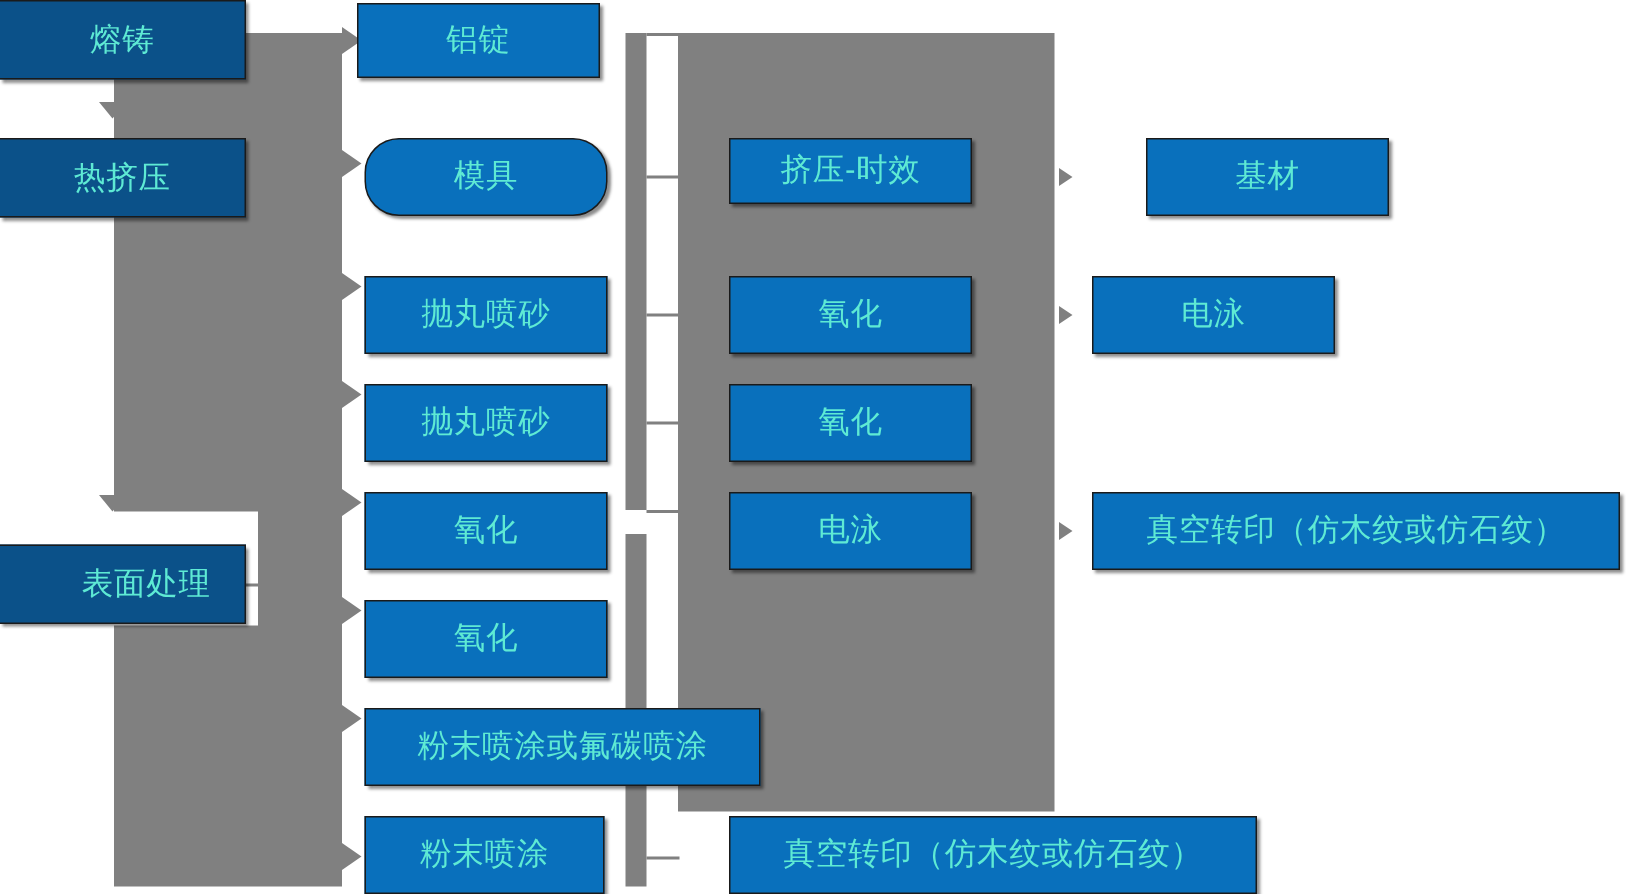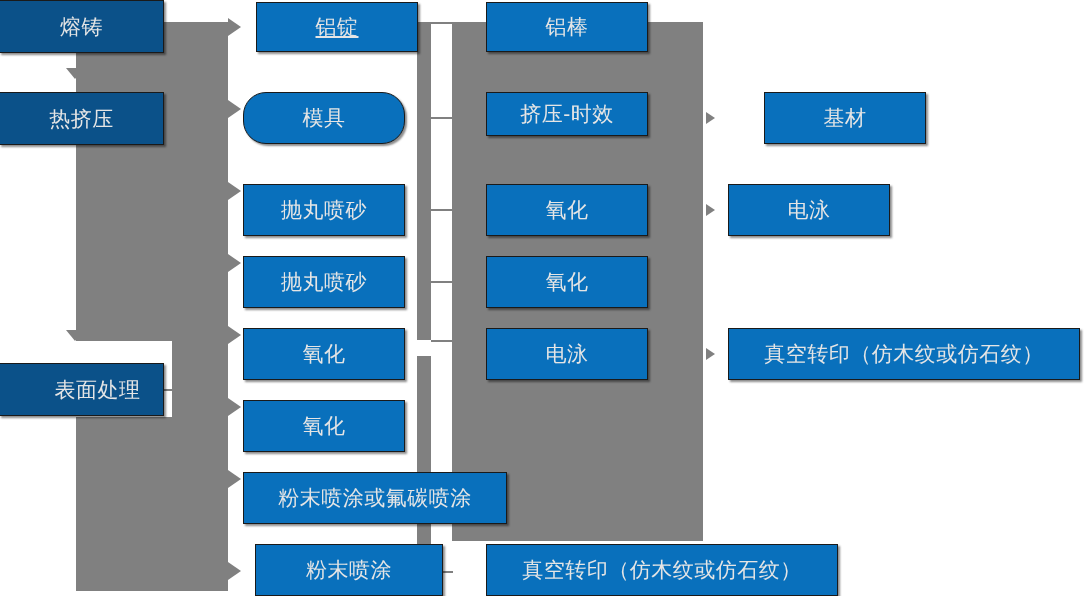--- a/index.html
+++ b/index.html
@@ -51,21 +51,21 @@
     background: #808080;
     height: 2px;
   }
   
   .box {
     position: absolute;
     box-sizing: border-box;
     display: flex;
     align-items: center;
     justify-content: center;
-    color: #e5e5e5;
+    color: #5eead4;
     font-size: 21px;
     line-height: 1.2;
     letter-spacing: 0.5px;
     border: 1px solid #1a1a1a;
     box-shadow: 2px 2px 2px rgba(0,0,0,0.45);
     white-space: nowrap;
   }
   .box-dark { background: #0b5189; }
   .box-mid  { background: #0970bc; }
 </style>
@@ -112,48 +112,45 @@
   <div class="box box-dark" style="left:-1px; top:0px; width:165px; height:53px;">
     <span>熔铸</span>
   </div>
   <div class="box box-dark" style="left:-1px; top:92px; width:165px; height:53px;">
     <span>热挤压</span>
   </div>
   <div class="box box-dark" style="left:-1px; top:363px; width:165px; height:53px;padding-left:32px;">
     <span>表面处理</span>
   </div>
 
-  <div class="box box-mid" style="left:256px; top:2px; width:162px; height:50px;text-decoration:underline;">
+  <div class="box box-mid" style="left:238px; top:2px; width:162px; height:50px;">
     <span>铝锭</span>
   </div>
   <div class="box box-mid" style="left:243px; top:92px; width:162px; height:52px;border-radius:23px;">
     <span>模具</span>
   </div>
   <div class="box box-mid" style="left:243px; top:184px; width:162px; height:52px;">
     <span>抛丸喷砂</span>
   </div>
   <div class="box box-mid" style="left:243px; top:256px; width:162px; height:52px;">
     <span>抛丸喷砂</span>
   </div>
   <div class="box box-mid" style="left:243px; top:328px; width:162px; height:52px;">
     <span>氧化</span>
   </div>
   <div class="box box-mid" style="left:243px; top:400px; width:162px; height:52px;">
     <span>氧化</span>
   </div>
   <div class="box box-mid" style="left:243px; top:472px; width:264px; height:52px;">
     <span>粉末喷涂或氟碳喷涂</span>
   </div>
-  <div class="box box-mid" style="left:255px; top:544px; width:188px; height:52px;">
+  <div class="box box-mid" style="left:243px; top:544px; width:160px; height:52px;">
     <span>粉末喷涂</span>
   </div>
 
-  <div class="box box-mid" style="left:486px; top:2px; width:162px; height:50px;">
-    <span>铝棒</span>
-  </div>
   <div class="box box-mid" style="left:486px; top:92px; width:162px; height:44px;">
     <span>挤压-时效</span>
   </div>
   <div class="box box-mid" style="left:486px; top:184px; width:162px; height:52px;">
     <span>氧化</span>
   </div>
   <div class="box box-mid" style="left:486px; top:256px; width:162px; height:52px;">
     <span>氧化</span>
   </div>
   <div class="box box-mid" style="left:486px; top:328px; width:162px; height:52px;">

